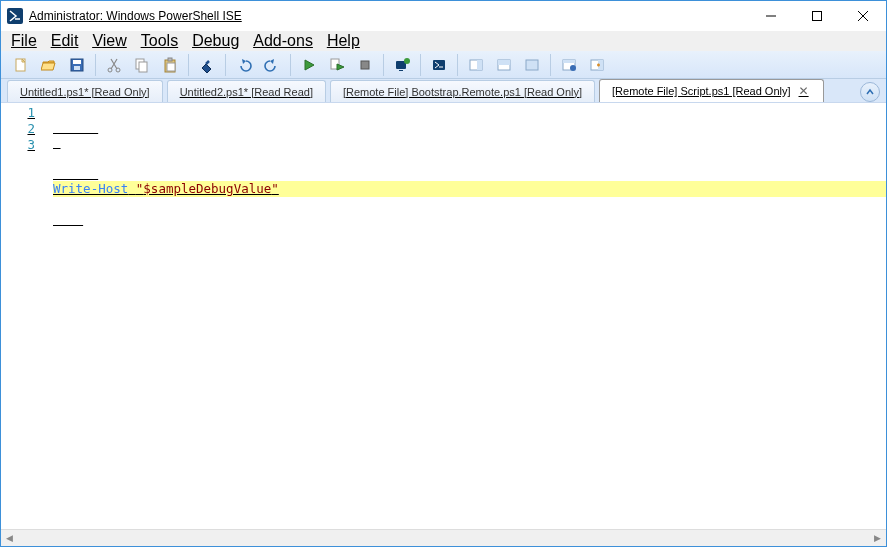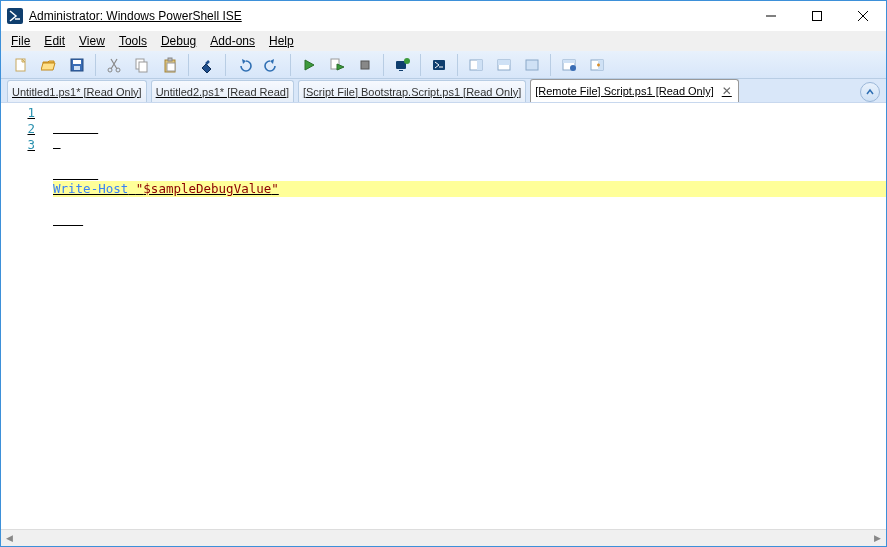--- a/index.html
+++ b/index.html
@@ -9,32 +9,32 @@
   
   .titlebar { height: 30px; display: flex; align-items: center; padding-left: 4px; background: #fff; }
   .app-icon { width: 16px; height: 16px; margin: 0 6px 0 2px; }
   .title    { flex: 0 0 auto; font-size: 12px; color: #000; }
   .titlebar-spacer { flex: 1; }
   .win-btn  { width: 46px; height: 30px; display:flex; align-items:center; justify-content:center; }
   .win-btn svg { stroke:#000; stroke-width:1; fill:none; }
 
   
   .menubar  { height: 20px; display:flex; align-items:center; padding: 0 4px; background: #f0f0f0; gap: 2px; }
-  .menu-item{ padding: 1px 6px; font-size:12px; color:#000; cursor:default; }
+  .menu-item{ padding: 1px 6px; font-size:16px; color:#000; cursor:default; }
   .menu-item .ul { text-decoration: underline; }
 
   
   .toolbar  { height: 28px; background: linear-gradient(#e8f1fc,#d7e6f9); display:flex; align-items:center; padding: 0 6px; gap: 0; border-bottom:1px solid #b8cde4; }
   .tb-btn   { width: 28px; height: 24px; display:flex; align-items:center; justify-content:center; }
   .tb-sep   { width: 1px; height: 22px; background: #b8cde4; margin: 0 4px; }
   .tb-spacer{ flex:1; }
 
   
   .tab-strip{ height: 24px; background:#d9e7f9; display:flex; align-items:flex-end; padding: 0 6px; gap: 4px; position:relative; border-bottom:1px solid #c8d8ee; }
-  .tab      { height: 22px; padding: 0 4px; display:flex; align-items:center; gap:6px; font-size:11px; background: linear-gradient(#f6f9fe,#e6eef9); border:1px solid #b8cde4; border-bottom:none; border-radius: 3px 3px 0 0; color:#333; cursor:default;}
+  .tab      { height: 22px; padding: 0 12px; display:flex; align-items:center; gap:6px; font-size:11px; background: linear-gradient(#f6f9fe,#e6eef9); border:1px solid #b8cde4; border-bottom:none; border-radius: 3px 3px 0 0; color:#333; cursor:default;}
   .tab.active{ background:#fff; height:23px; border-color:#999; color:#000; z-index:2; }
   .tab .x   { font-size:12px; color:#666; padding:0 2px; }
   .tab-scroll{ margin-left:auto; width:20px;height:20px; border-radius:50%; background:linear-gradient(#e8f1fc,#cfe1f5); border:1px solid #9bb7d8; display:flex;align-items:center;justify-content:center; }
 
   
   .editor   { flex:1; display:flex; background:#fff; font-family: Consolas, monospace; font-size:12.5px; position:relative; }
   .gutter   { width: 42px; background:#fff; text-align:right; padding: 2px 8px 0 0; color:#2b91af; line-height:16px; user-select:none; }
   .code     { flex:1; padding: 2px 0 0 10px; white-space:pre; position:relative; }
   .code div { line-height:16px; height:16px; }
   .var      { color:#b22222; }
@@ -221,21 +221,21 @@
   </div>
 
   <div class="tab-strip">
     <div class="tab">
       <span>Untitled1.ps1* [Read Only]</span>
     </div>
     <div class="tab">
       <span>Untitled2.ps1* [Read Read]</span>
     </div>
     <div class="tab">
-      <span>[Script File] Bootstrap.Script.ps1 [Read Only]</span>
+      <span>[Remote File] Bootstrap.Remote.ps1 [Read Only]</span>
     </div>
     <div class="tab active">
       <span>[Remote File] Script.ps1 [Read Only]</span>
       <span class="x">✕</span>
     </div>
     <div class="tab-scroll">
       <svg width="10" height="10">
           <path d="M2 7 L5 3 L8 7" fill="none" stroke="#2f6fb3" stroke-width="1.5"></path>
         </svg>
     </div>

